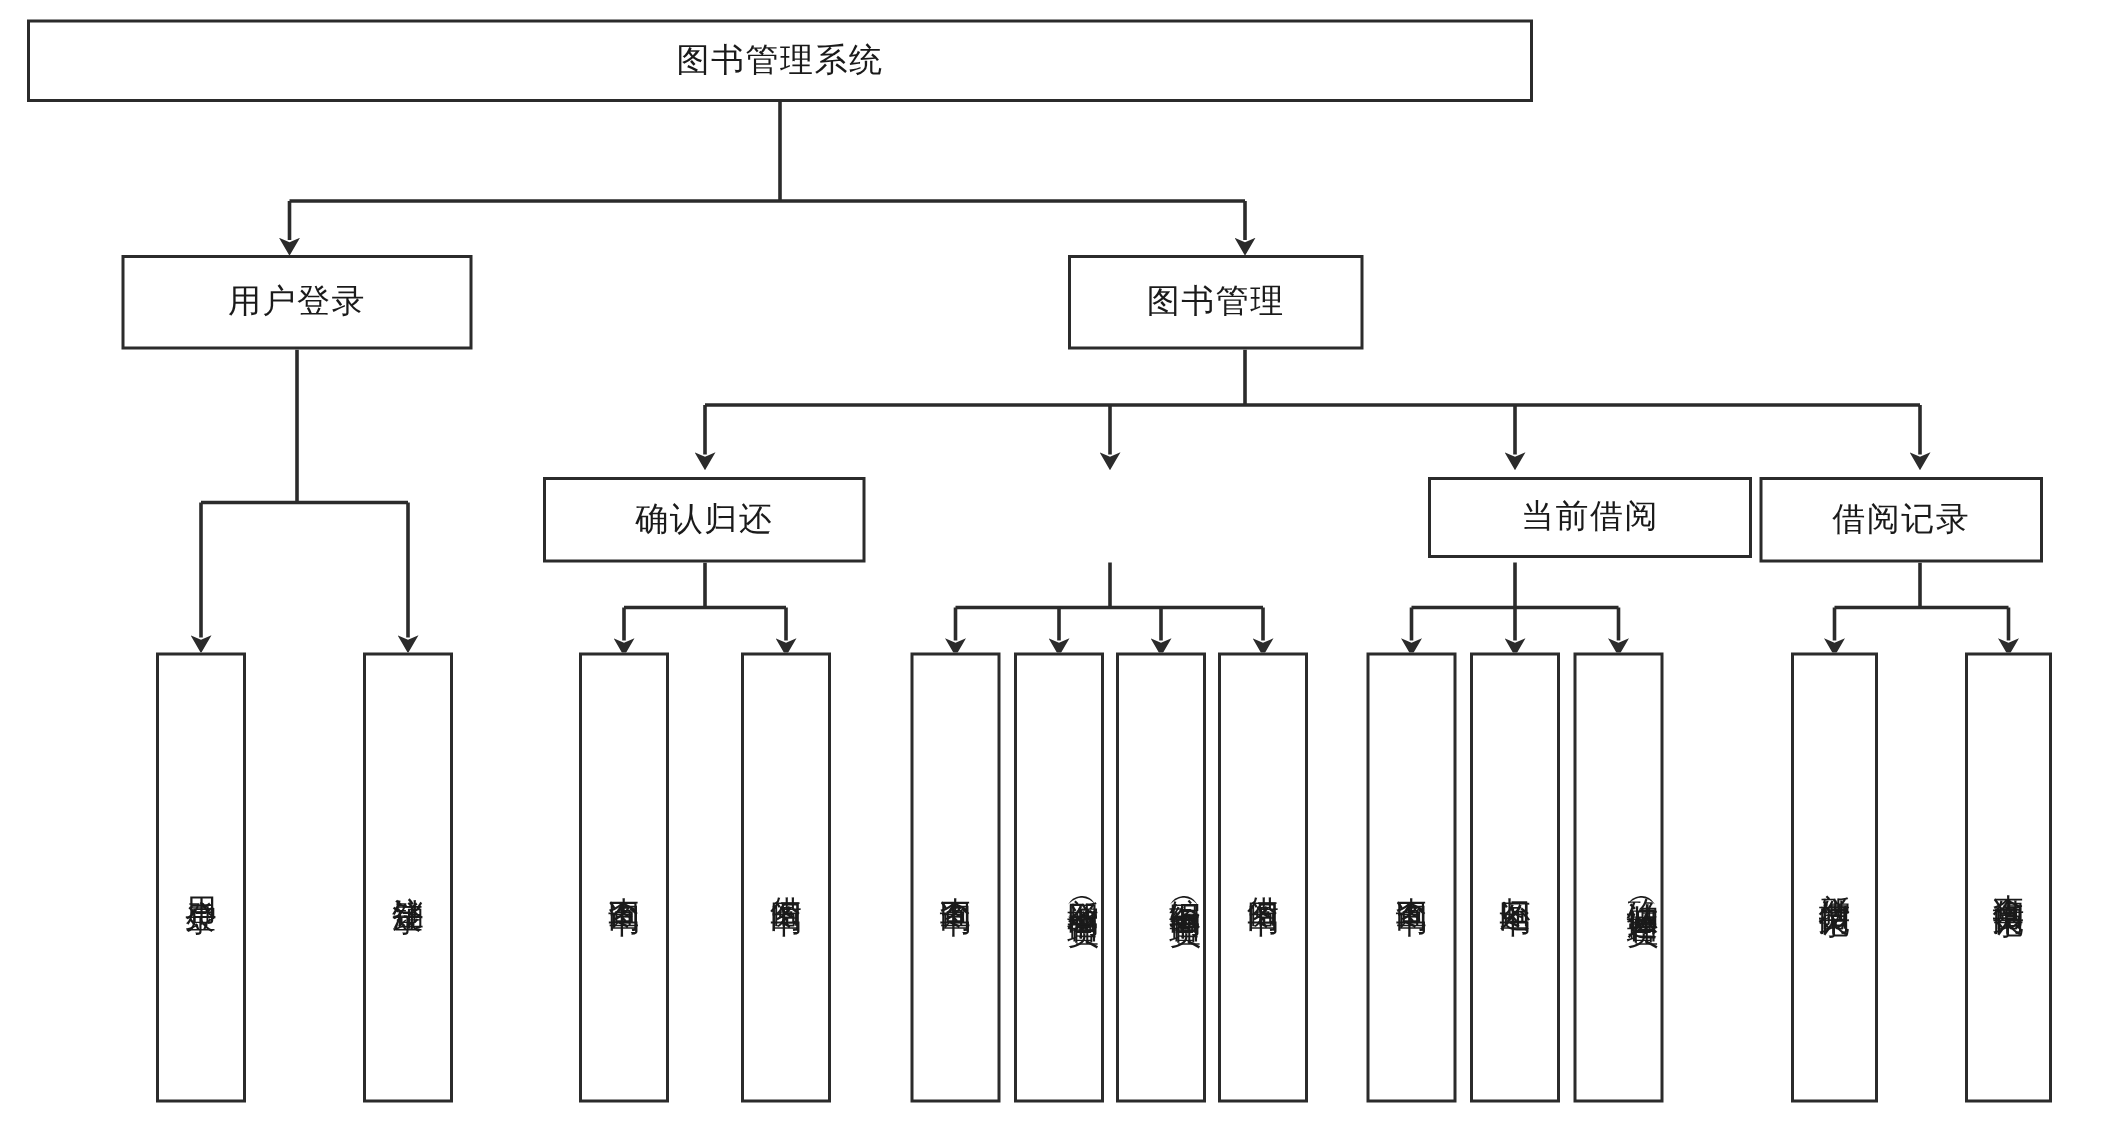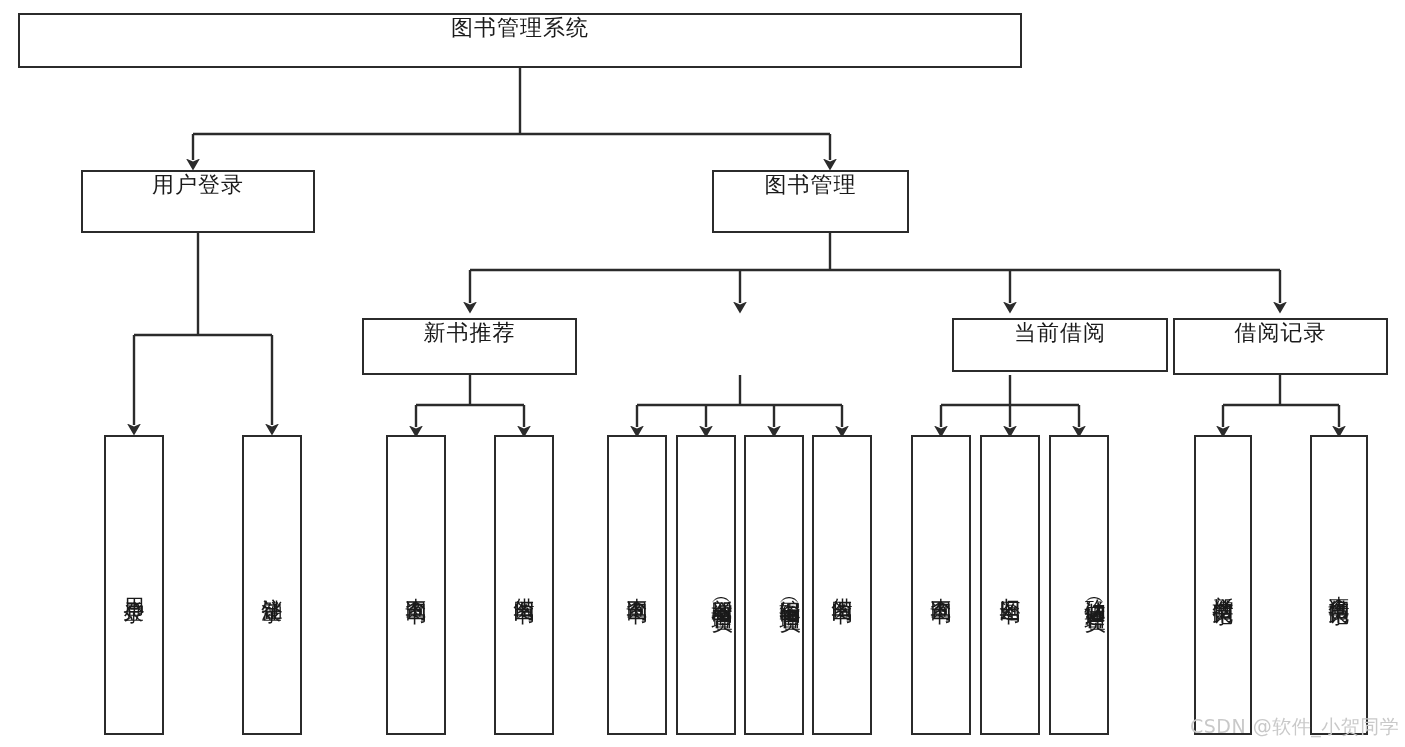--- a/index.html
+++ b/index.html
@@ -10,21 +10,21 @@
     overflow:hidden;
     position:relative;
   }
   #canvas{position:absolute;left:0;top:0;width:1405px;height:747px;}
   .node{
     position:absolute;
     box-sizing:border-box;
     border:2px solid #2b2b2b;
     background:#ffffff;
     display:flex;
-    align-items:flex-start;
+    align-items:center;
     justify-content:center;
     text-align:center;
   }
   .node.horizontal{
     font-size:22px;
     letter-spacing:1px;
   }
   .node.vertical{
     writing-mode:vertical-rl;
     text-orientation:upright;
@@ -114,26 +114,26 @@
   </div>
 
   <div class="node horizontal" style="left:81px;top:170px;width:234px;height:63px;">
     <span class="label">用户登录</span>
   </div>
   <div class="node horizontal" style="left:712px;top:170px;width:197px;height:63px;">
     <span class="label">图书管理</span>
   </div>
 
   <div class="node horizontal" style="left:362px;top:318px;width:215px;height:57px;">
-    <span class="label">新书推荐</span>
+    <span class="label">确认归还</span>
   </div>
   <div class="node horizontal" style="left:952px;top:318px;width:216px;height:54px;">
     <span class="label">当前借阅</span>
   </div>
-  <div class="node horizontal" style="left:1173px;top:318px;width:215px;height:57px;">
+  <div class="node horizontal" style="left:1173px;top:318px;width:189px;height:57px;">
     <span class="label">借阅记录</span>
   </div>
 
   <div class="node vertical mid" style="left:104px;top:435px;width:60px;height:300px;">
     <span class="label">用户登录</span>
   </div>
   <div class="node vertical mid" style="left:242px;top:435px;width:60px;height:300px;">
     <span class="label">注销登录</span>
   </div>
 
@@ -167,14 +167,13 @@
     <span class="label">确认归还（管理员）</span>
   </div>
 
   <div class="node vertical mid" style="left:1194px;top:435px;width:58px;height:300px;">
     <span class="label">新增借阅记录</span>
   </div>
   <div class="node vertical mid" style="left:1310px;top:435px;width:58px;height:300px;">
     <span class="label">查询借阅记录</span>
   </div>
 
-  <div id="watermark">CSDN @软件_小贺同学</div>
 </div>
 
 </body></html>

